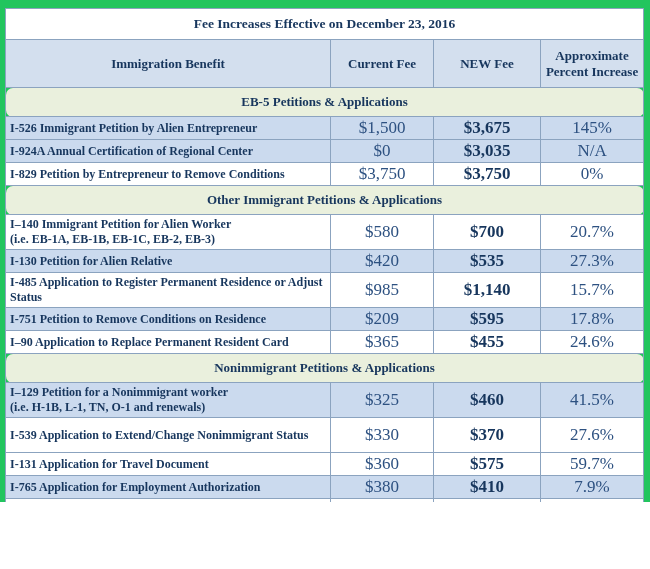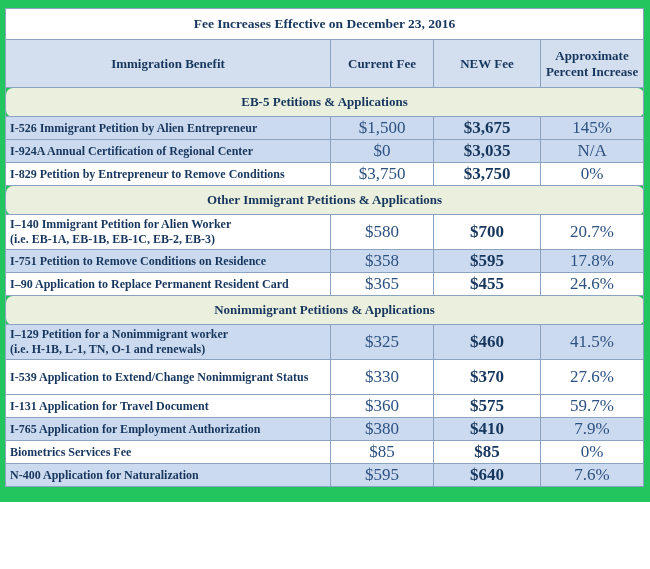--- a/index.html
+++ b/index.html
@@ -83,22 +83,34 @@
       <tr>
         <td class="section-cell" colspan="4">Other Immigrant Petitions &amp; Applications</td>
       </tr>
       <tr class="r2">
         <td class="benefit-cell bg-white"><span>I–140 Immigrant Petition for Alien Worker</span><span class="sub-line">(i.e. EB-1A, EB-1B, EB-1C, EB-2, EB-3)</span></td>
         <td class="val-cell bg-white">$580</td>
         <td class="val-cell new-cell bg-white">$700</td>
         <td class="val-cell bg-white">20.7%</td>
       </tr>
       <tr class="r1">
+        <td class="benefit-cell bg-blue">I-130 Petition for Alien Relative</td>
+        <td class="val-cell bg-blue">$420</td>
+        <td class="val-cell new-cell bg-blue">$535</td>
+        <td class="val-cell bg-blue">27.3%</td>
+      </tr>
+      <tr class="r2">
+        <td class="benefit-cell bg-white">I-485 Application to Register Permanent Residence or Adjust Status</td>
+        <td class="val-cell bg-white">$985</td>
+        <td class="val-cell new-cell bg-white">$1,140</td>
+        <td class="val-cell bg-white">15.7%</td>
+      </tr>
+      <tr class="r1">
         <td class="benefit-cell bg-blue">I-751 Petition to Remove Conditions on Residence</td>
-        <td class="val-cell bg-blue">$358</td>
+        <td class="val-cell bg-blue">$209</td>
         <td class="val-cell new-cell bg-blue">$595</td>
         <td class="val-cell bg-blue">17.8%</td>
       </tr>
       <tr class="r1">
         <td class="benefit-cell bg-white">I–90 Application to Replace Permanent Resident Card</td>
         <td class="val-cell bg-white">$365</td>
         <td class="val-cell new-cell bg-white">$455</td>
         <td class="val-cell bg-white">24.6%</td>
       </tr>
 

